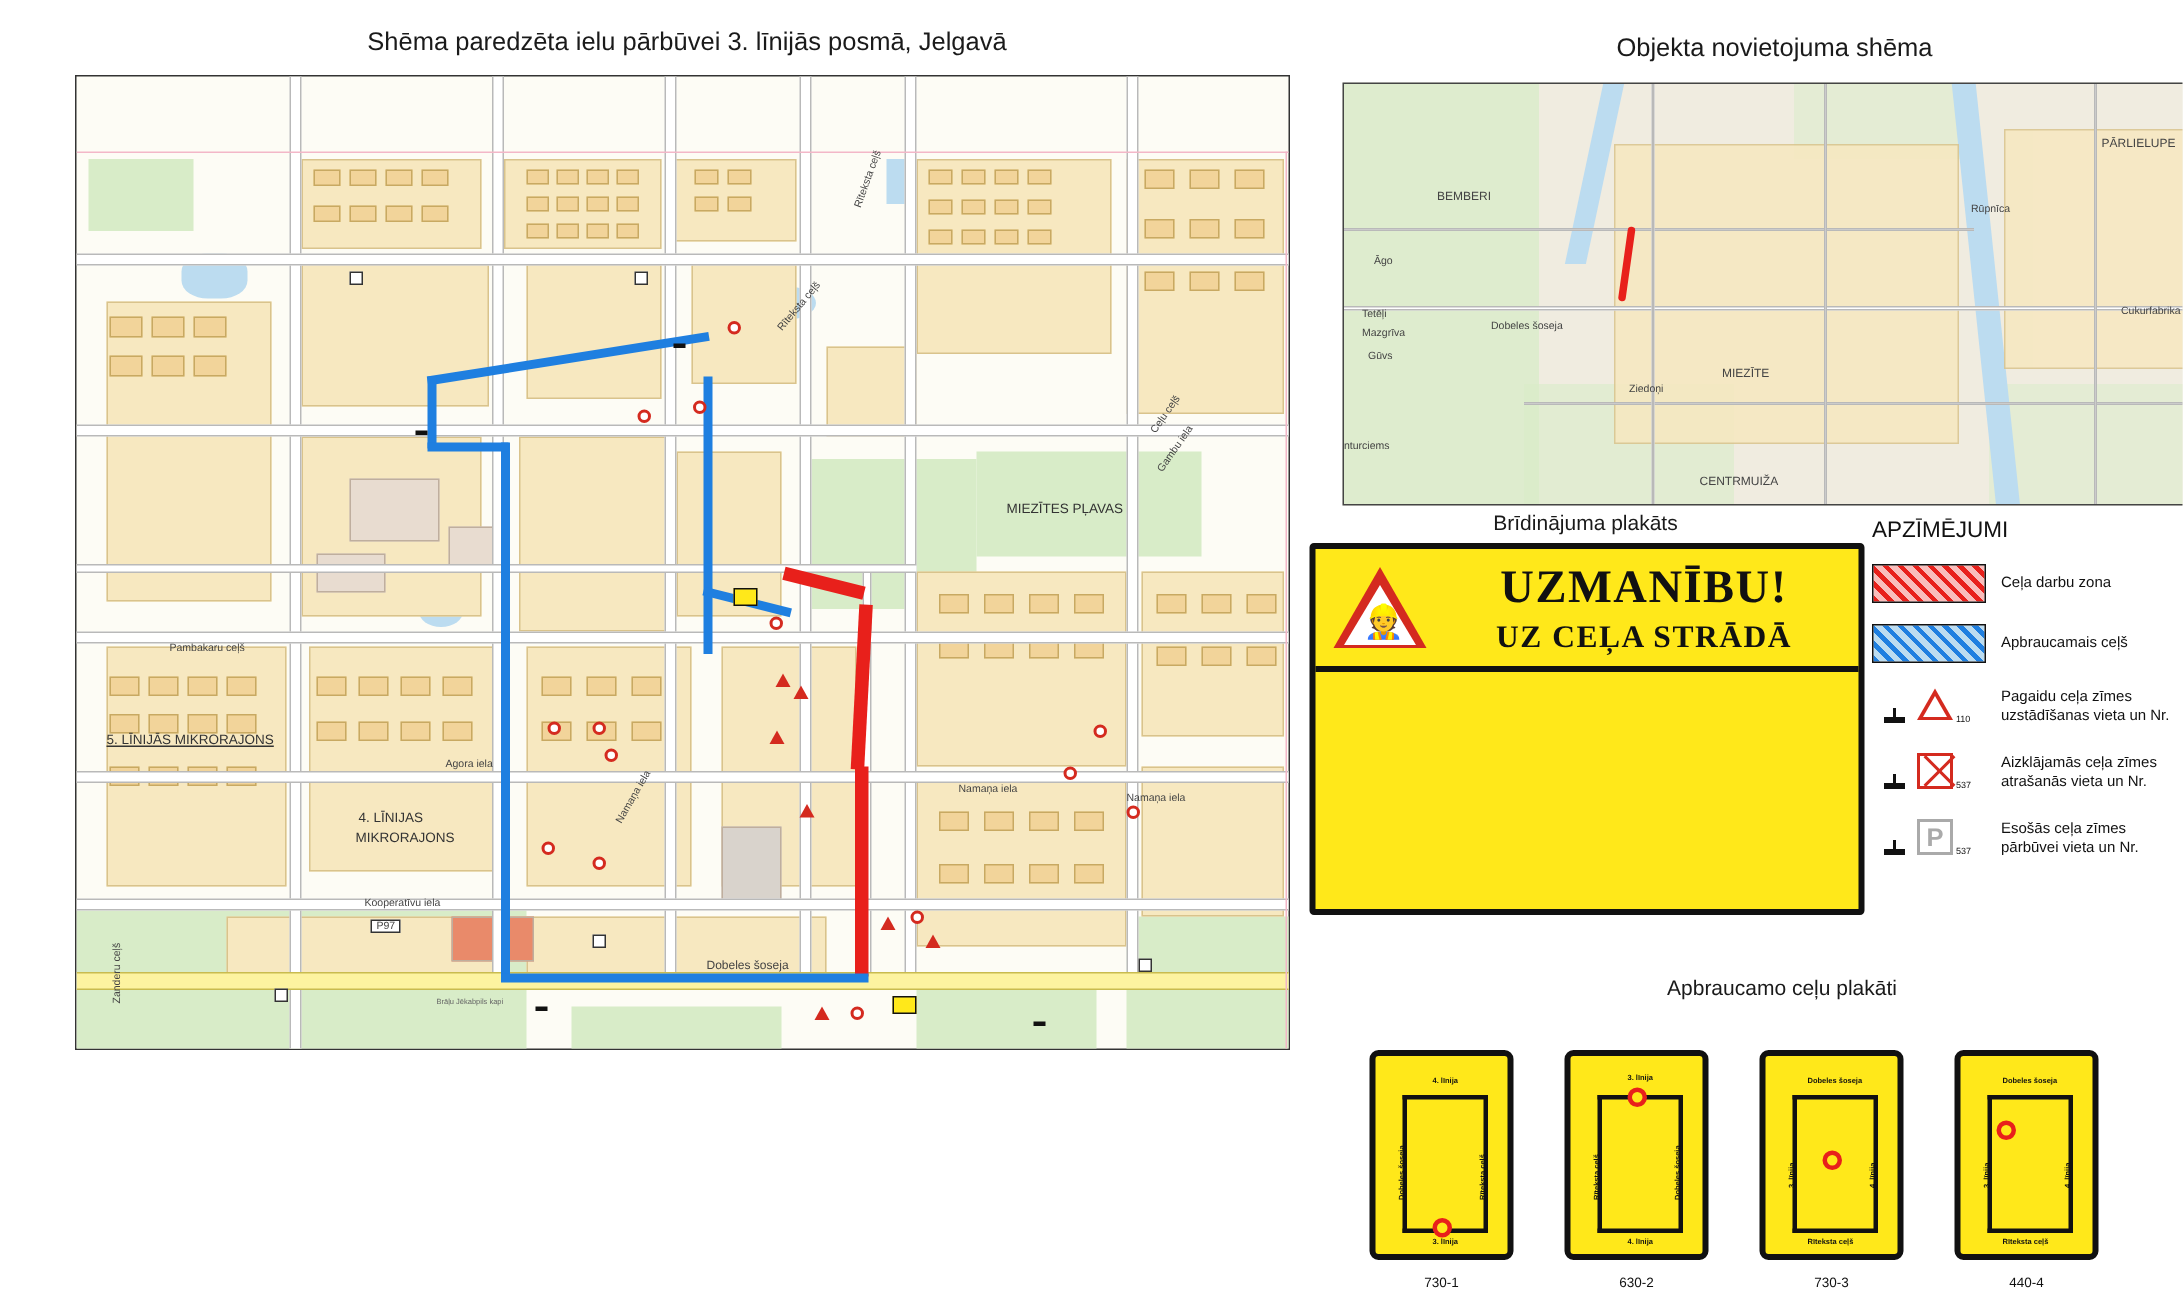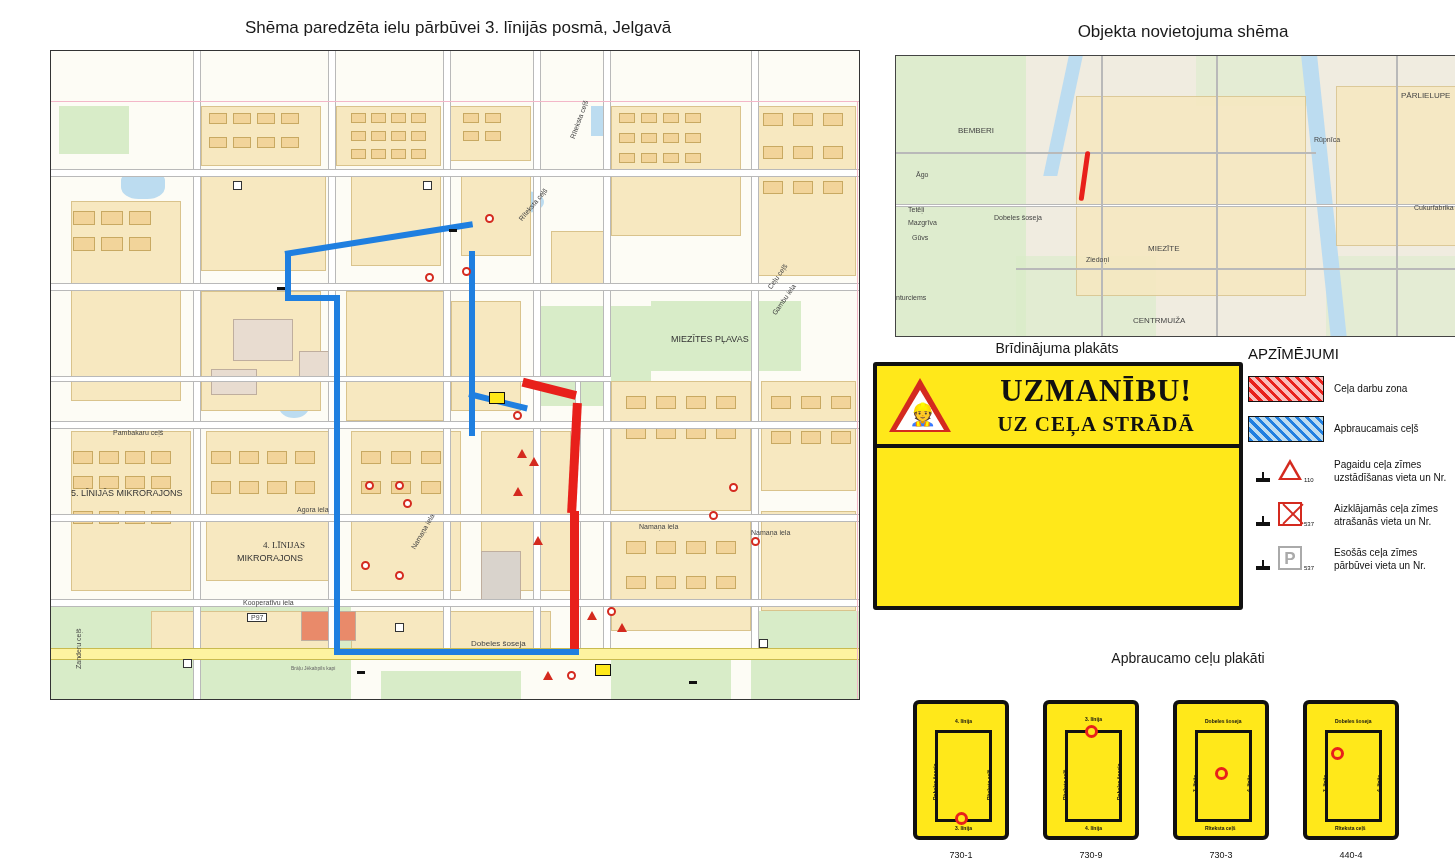--- a/index.html
+++ b/index.html
@@ -368,22 +368,22 @@
       <div class="sgn sgn-sq" style="left:372px;top:130px;"></div>
       <div class="sgn sgn-sq" style="left:344px;top:572px;"></div>
       <div class="sgn sgn-sq" style="left:708px;top:588px;"></div>
       <div class="sgn sgn-sq" style="left:132px;top:608px;"></div>
       <div class="sgn-blk" style="left:226px;top:236px;"></div>
       <div class="sgn-blk" style="left:398px;top:178px;"></div>
       <div class="sgn-blk" style="left:306px;top:620px;"></div>
       <div class="sgn-blk" style="left:638px;top:630px;"></div>
 
       <div class="maplabel big" style="left:620px;top:283px;">MIEZĪTES PĻAVAS</div>
-      <div class="maplabel big" style="left:20px;top:437px;">5. LĪNIJĀS MIKRORAJONS</div>
-      <div class="maplabel big" style="left:212px;top:489px;font-family:Liberation Serif, serif;">4. LĪNIJAS</div>
+      <div class="maplabel big" style="left:20px;top:437px;text-decoration:underline;">5. LĪNIJĀS MIKRORAJONS</div>
+      <div class="maplabel big" style="left:188px;top:489px;">4. LĪNIJAS</div>
       <div class="maplabel big" style="left:186px;top:502px;">MIKRORAJONS</div>
       <div class="maplabel" style="left:62px;top:378px;">Pambakaru ceļš</div>
       <div class="maplabel" style="left:246px;top:455px;">Agora iela</div>
       <div class="maplabel" style="left:352px;top:477px;transform:rotate(-60deg);">Namaņa iela</div>
       <div class="maplabel" style="left:588px;top:472px;">Namaņa iela</div>
       <div class="maplabel" style="left:700px;top:478px;">Namaņa iela</div>
       <div class="maplabel" style="left:192px;top:548px;">Kooperatīvu iela</div>
       <div class="maplabel" style="left:508px;top:65px;transform:rotate(-70deg);">Rīteksta ceļš</div>
       <div class="maplabel" style="left:462px;top:150px;transform:rotate(-50deg);">Rīteksta ceļš</div>
       <div class="maplabel" style="left:715px;top:245px;transform:rotate(-55deg);">Gambu iela</div>
@@ -515,21 +515,21 @@
         <div class="dp-line" style="left:10px;top:18px;width:3px;height:92px;"></div>
         <div class="dp-line" style="left:64px;top:18px;width:3px;height:92px;"></div>
         <div class="dp-line" style="left:10px;top:18px;width:57px;height:3px;"></div>
         <div class="dp-line" style="left:10px;top:107px;width:57px;height:3px;"></div>
         <div class="dp-dot" style="left:30px;top:13px;"></div>
         <div class="dp-lab" style="left:30px;top:4px;">3. līnija</div>
         <div class="dp-lab vert" style="left:7px;top:88px;">Rīteksta ceļš</div>
         <div class="dp-lab vert" style="left:61px;top:88px;">Dobeles šoseja</div>
         <div class="dp-lab" style="left:30px;top:113px;">4. līnija</div>
       </div>
-      <div class="dp-cap" style="left:-4px;">730-9</div>
+      <div class="dp-cap" style="left:-4px;">630-2</div>
     </div>
 
     <div class="dp" style="left:260px;">
       <div class="dp-inner">
         <div class="dp-line" style="left:10px;top:18px;width:3px;height:92px;"></div>
         <div class="dp-line" style="left:64px;top:18px;width:3px;height:92px;"></div>
         <div class="dp-line" style="left:10px;top:18px;width:57px;height:3px;"></div>
         <div class="dp-line" style="left:10px;top:107px;width:57px;height:3px;"></div>
         <div class="dp-dot" style="left:30px;top:55px;"></div>
         <div class="dp-lab" style="left:20px;top:6px;">Dobeles šoseja</div>

